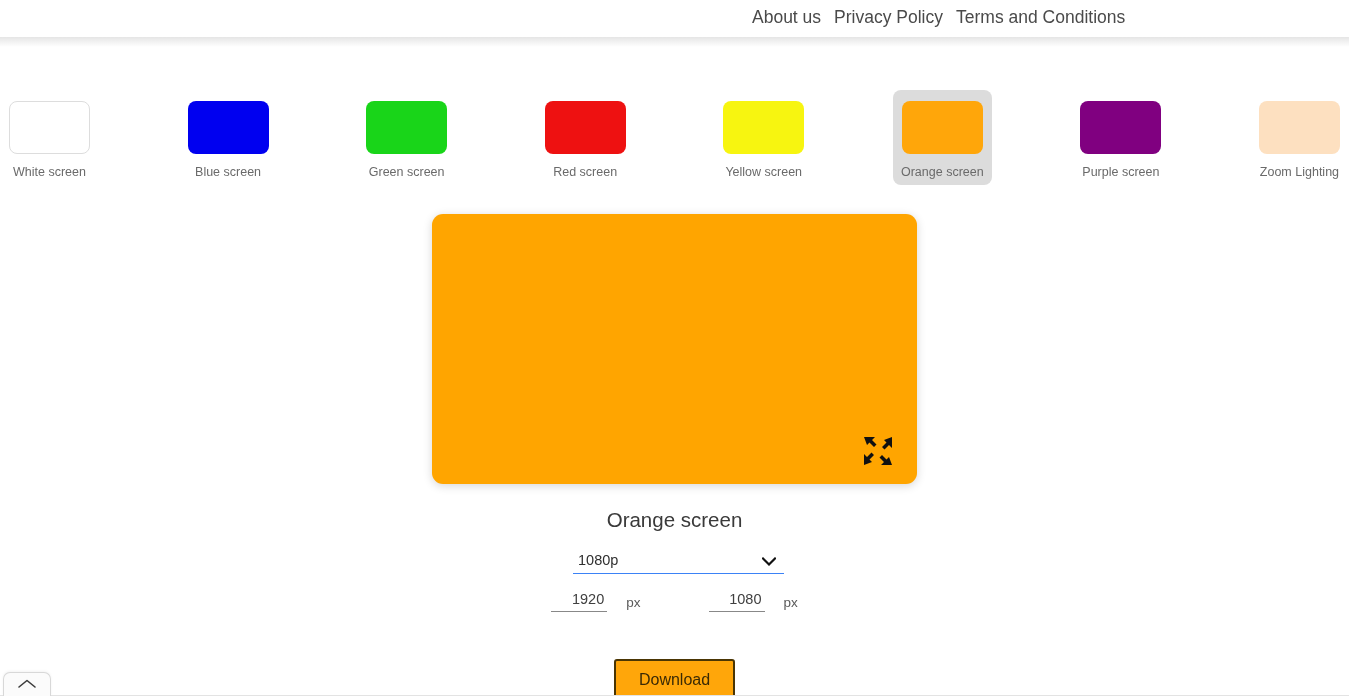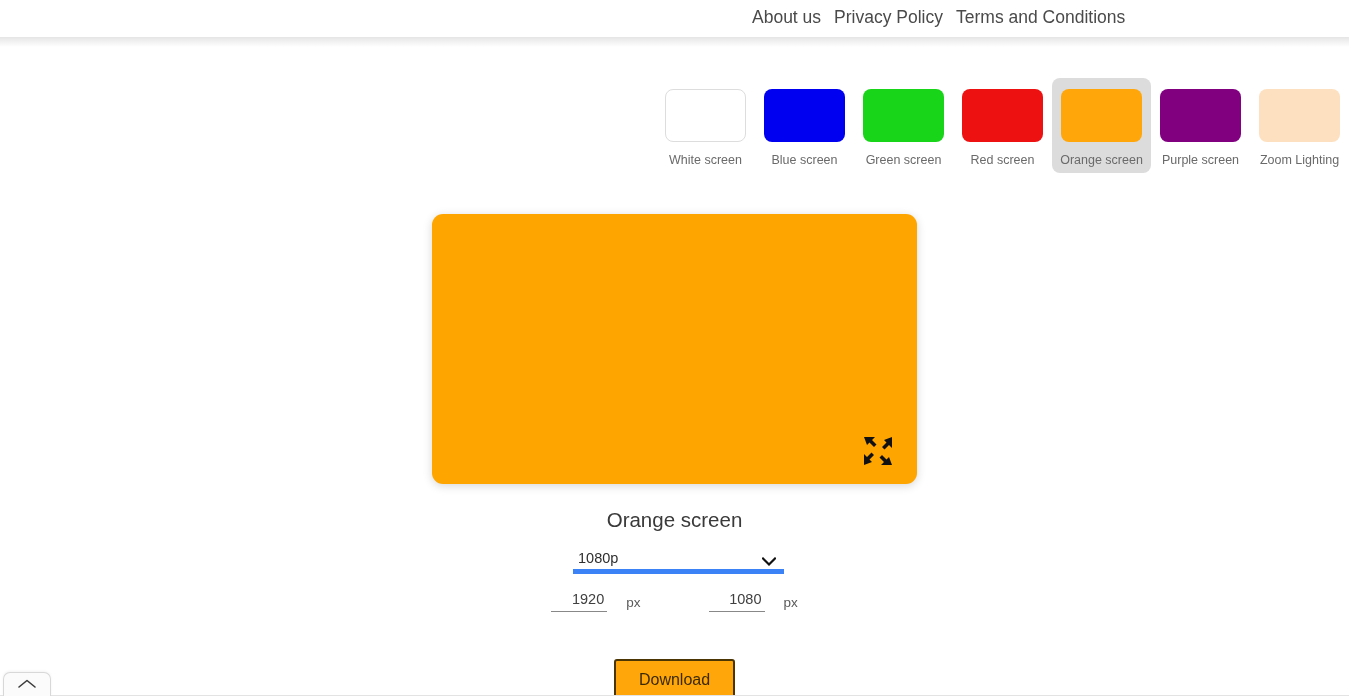--- a/index.html
+++ b/index.html
@@ -49,25 +49,25 @@
   .nav a {
     font-size: 17.5px;
     color: #4a4a4a;
     text-decoration: none;
     white-space: nowrap;
   }
 
   
   #swatch-strip {
     position: absolute;
-    top: 78px;
-    left: 0;
-    width: 100%;
-    display: flex;
-    justify-content: flex-end;
+    top: 90px;
+    left: 0;
+    width: 100%;
+    display: flex;
+    justify-content: space-between;
     gap: 0px;
   }
   .swatch {
     width: 99px;
     padding: 11px 0 6px 0;
     display: flex;
     flex-direction: column;
     align-items: center;
     border-radius: 8px;
     cursor: pointer;
@@ -131,21 +131,21 @@
     justify-content: center;
   }
   #resolution-select {
     width: 211px;
     height: 26px;
     font-family: "Liberation Sans", sans-serif;
     font-size: 14.5px;
     color: #2f2f2f;
     background: #ffffff;
     border: none;
-    border-bottom: 5px solid #3b82f6;
+    border-bottom: 1px solid #3b82f6;
     border-radius: 0;
     padding: 0 2px 2px 5px;
     -webkit-appearance: none;
     appearance: none;
     outline: none;
   }
   #select-chevron {
     position: relative;
     margin-left: -22px;
     margin-top: 5px;
@@ -251,20 +251,24 @@
       <div class="swatch-label">Blue screen</div>
     </div>
     <div class="swatch">
       <div class="swatch-chip" style="background: rgb(25, 213, 25);"></div>
       <div class="swatch-label">Green screen</div>
     </div>
     <div class="swatch">
       <div class="swatch-chip" style="background: rgb(238, 17, 17);"></div>
       <div class="swatch-label">Red screen</div>
     </div>
+    <div class="swatch">
+      <div class="swatch-chip" style="background: rgb(247, 245, 16);"></div>
+      <div class="swatch-label">Yellow screen</div>
+    </div>
     <div class="swatch selected">
       <div class="swatch-chip" style="background: rgb(255, 166, 10);"></div>
       <div class="swatch-label">Orange screen</div>
     </div>
     <div class="swatch">
       <div class="swatch-chip" style="background: rgb(128, 0, 128);"></div>
       <div class="swatch-label">Purple screen</div>
     </div>
     <div class="swatch">
       <div class="swatch-chip" style="background: rgb(253, 224, 192);"></div>

